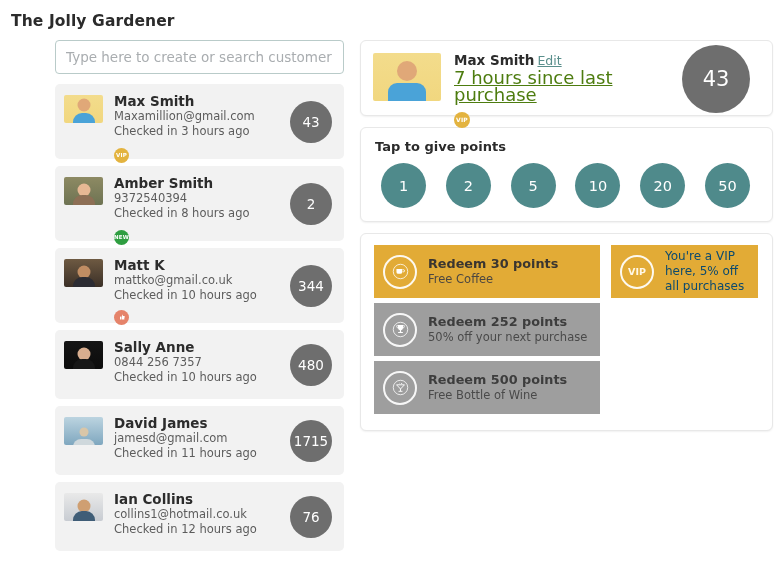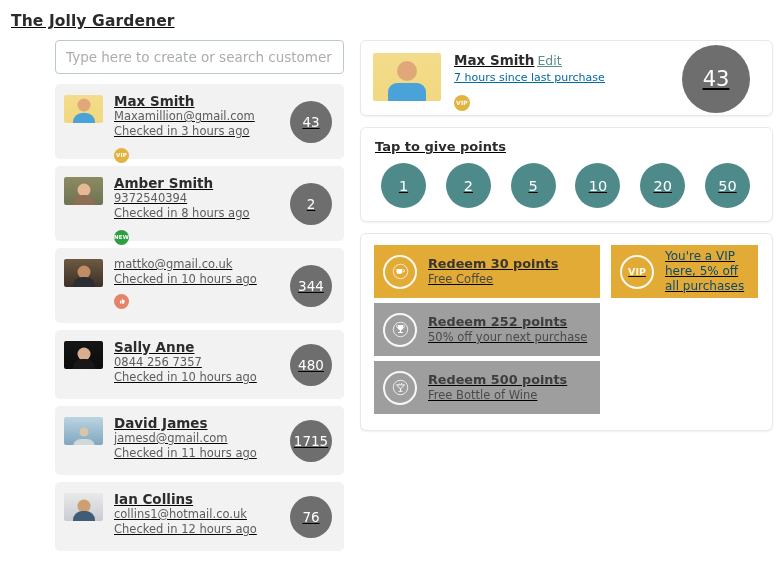--- a/index.html
+++ b/index.html
@@ -2,21 +2,21 @@
 <html><head>
 <meta charset="utf-8">
 <style>
   * { box-sizing: border-box; margin: 0; padding: 0; }
   html, body {
     width: 779px; height: 576px;
     background: #ffffff;
     font-family: "DejaVu Sans", "Liberation Sans", sans-serif;
     overflow: hidden;
   }
-  .page { position: relative; width: 779px; height: 576px; padding: 8px 0 4px 0; text-decoration: underline; }
+  .page { position: relative; width: 779px; height: 576px; padding: 8px 0 4px 0; }
 
   
   .app-title {
     font-size: 15.5px;
     font-weight: 600;
     color: #2b2b2b;
     margin: 4px 0 10px 11px;
     letter-spacing: .1px;
   }
 
@@ -135,21 +135,21 @@
     border-radius: 2px; margin-right: 13px; margin-top: 1px;
     position: relative; overflow: hidden;
   }
   .profile-avatar .av-face{ width:20px;height:20px; top:38%; }
   .profile-avatar .av-body{ width:38px;height:20px; }
   .profile-info { flex: 1 1 auto; min-width: 0; }
   .profile-nameline { font-size: 13.5px; line-height: 17px; }
   .profile-name { font-weight: 700; color: #2c2c2c; }
   .profile-edit { color: #5a8f8c; text-decoration: underline; font-size: 12.5px; cursor: pointer; margin-left: 3px; }
   .profile-note { font-size: 12.5px; font-style: italic; color: #4a4a4a; line-height: 17px; }
-  .profile-last { font-size: 11px; color: #0369a1; text-decoration: underline; line-height: 17px; cursor: pointer; }
+  .profile-last { font-size: 18px; color: #4d7c0f; text-decoration: underline; line-height: 17px; cursor: pointer; }
   .profile-badge { margin-top: 4px; }
   .profile-badge .badge { width: 16px; height: 16px; font-size: 6px; }
   .profile-points {
     flex: 0 0 auto; width: 68px; height: 68px; border-radius: 50%;
     background: #6e6e6e; color: #fff;
     display:flex; align-items:center; justify-content:center;
     font-size: 21px; align-self: center; margin-right: 8px;
   }
 
   
@@ -249,20 +249,21 @@
           </div>
           <div class="points-circle">2</div>
         </div>
 
         <div class="cust-card tall">
           <div class="avatar av-matt">
             <span class="av-face"></span>
               <span class="av-body"></span>
           </div>
           <div class="cust-info">
+            <div class="cust-name">Matt K</div>
             <div class="cust-sub">mattko@gmail.co.uk</div>
             <div class="cust-sub">Checked in 10 hours ago</div>
             <div class="badge-row">
               <span class="badge badge-rep">
                 <svg width="8" height="8" viewBox="0 0 16 16" aria-hidden="true">
                   <path d="M5 7h2v6H5a1 1 0 0 1-1-1V8a1 1 0 0 1 1-1zm4-4 1 1v2h2.5a1 1 0 0 1 .97 1.25l-1 4A1 1 0 0 1 11.5 13H8V7l1-4z" fill="#ffffff"></path>
                 </svg>
               </span>
             </div>
           </div>

